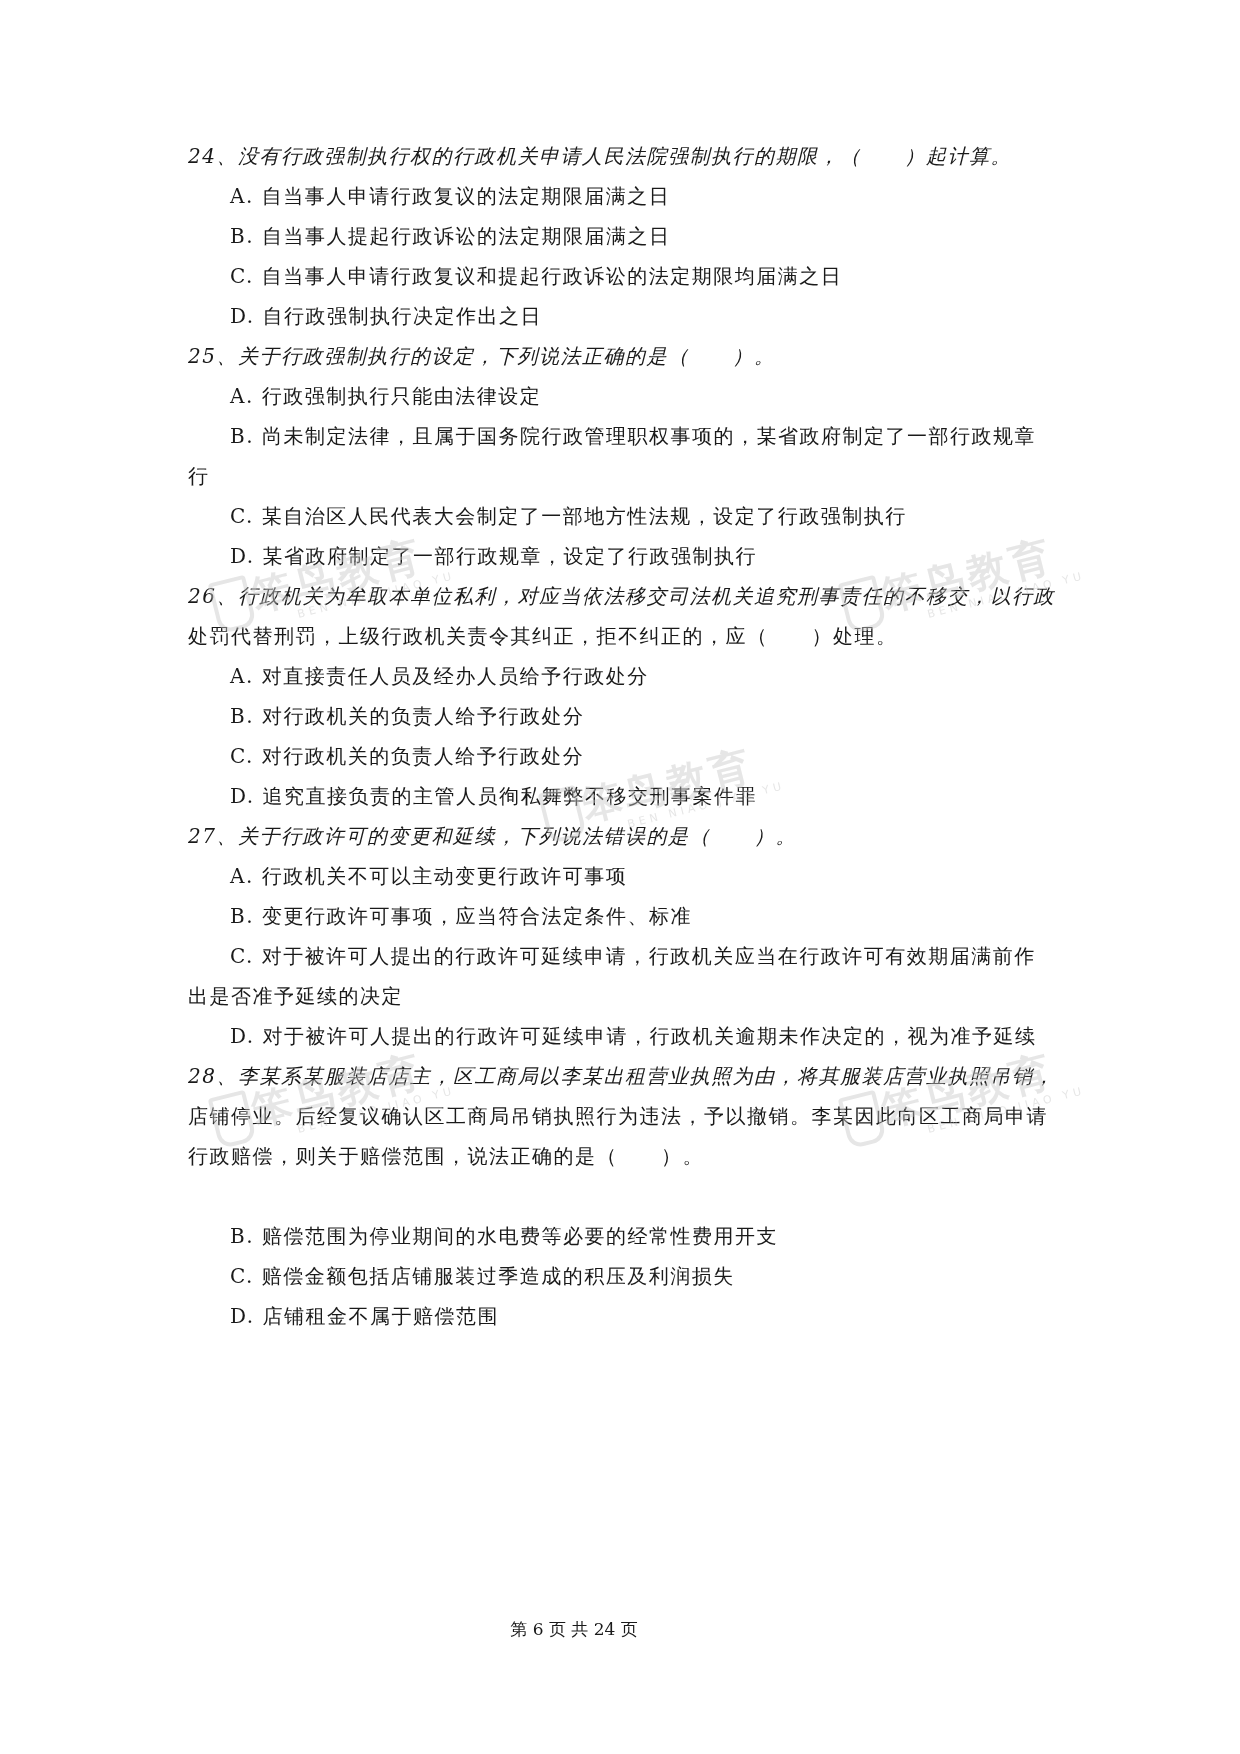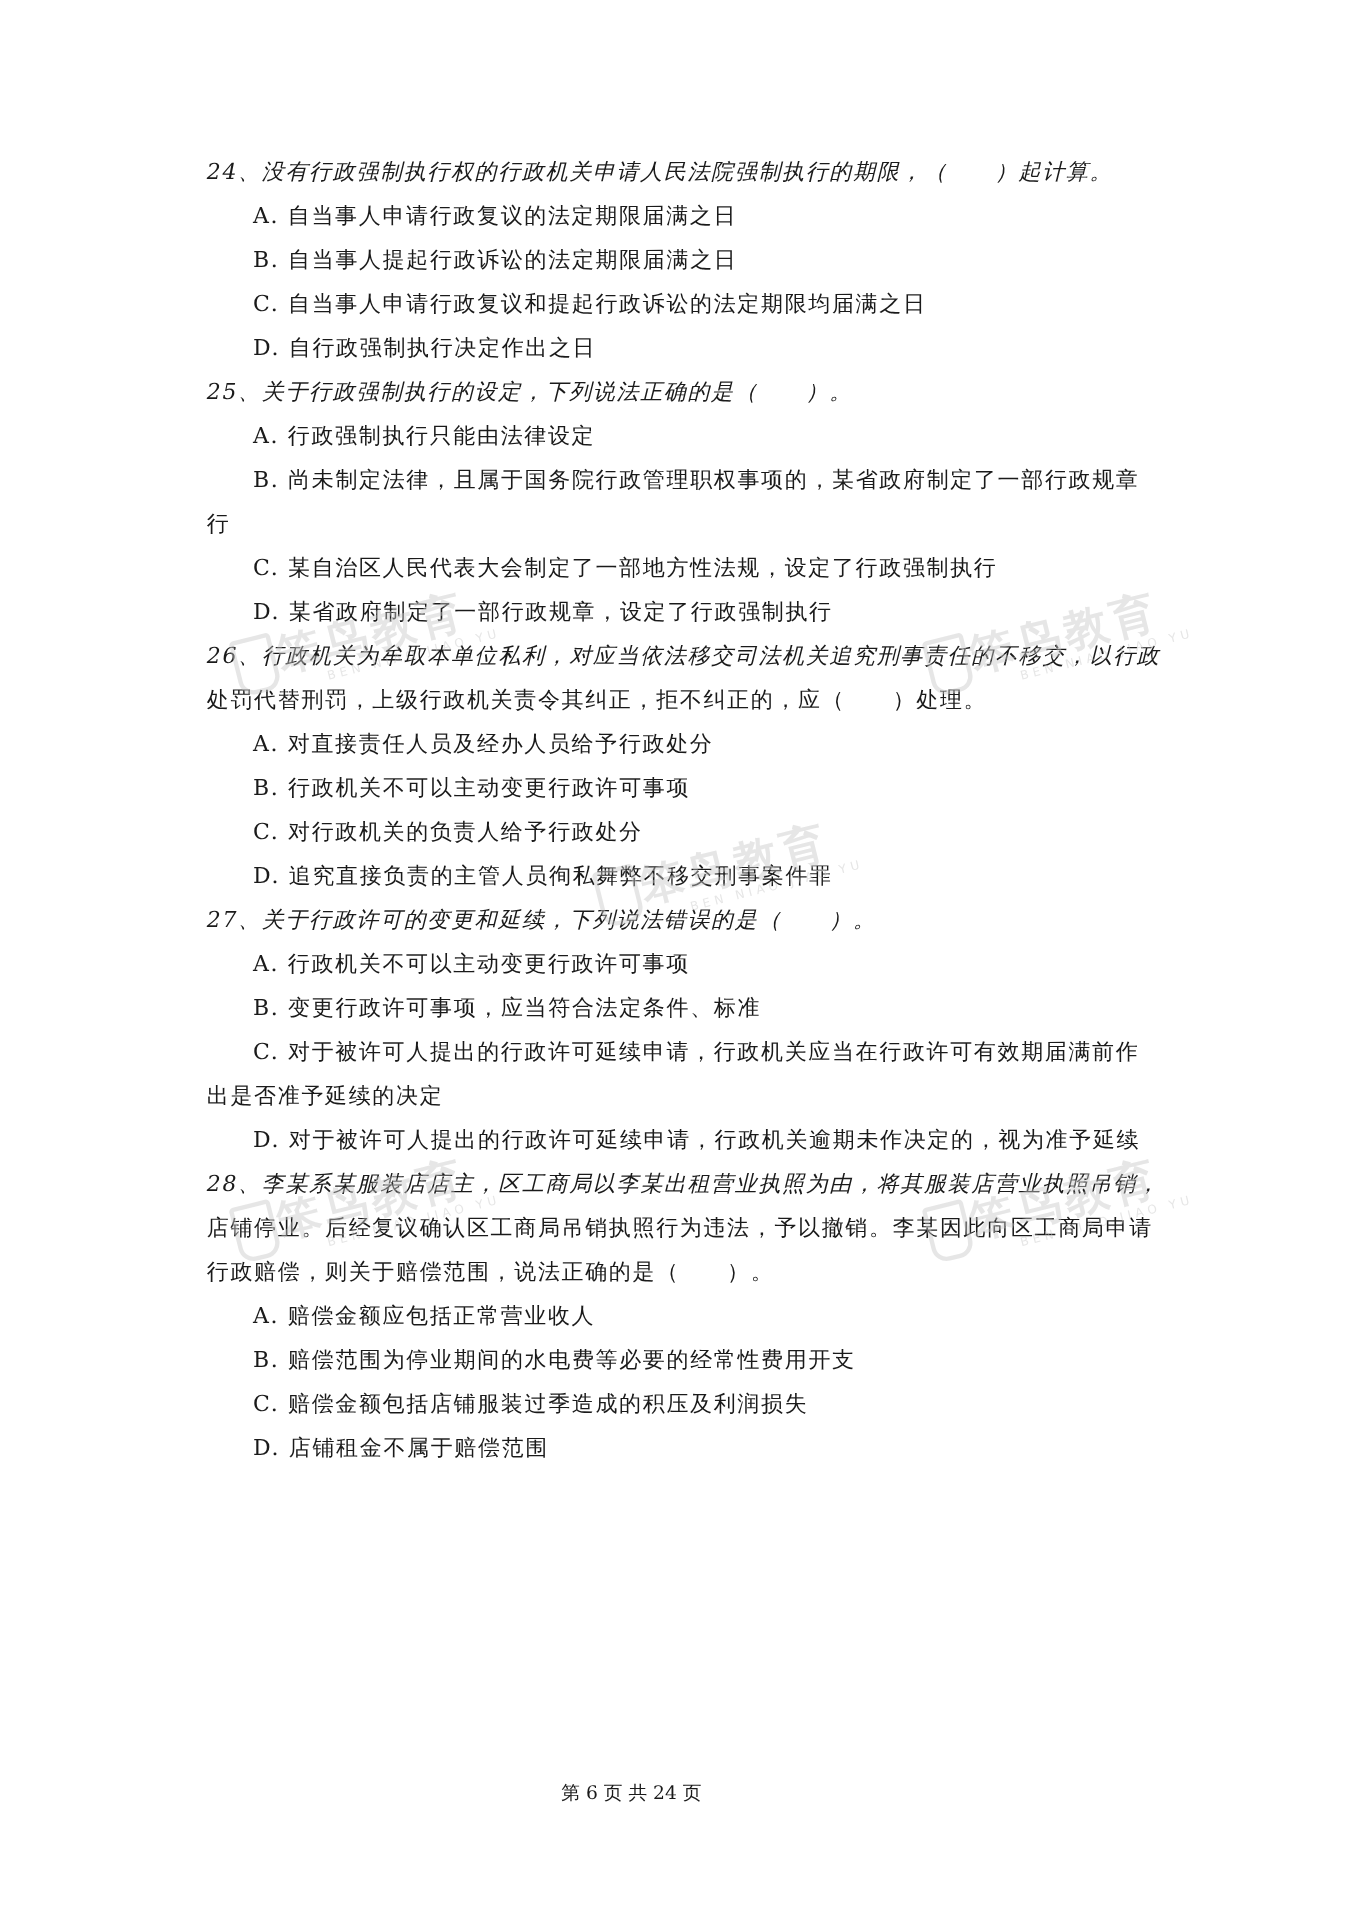--- a/index.html
+++ b/index.html
@@ -31,35 +31,34 @@
   <div class="line q" style="top:342px">25、关于行政强制执行的设定，下列说法正确的是（　　）。</div>
   <div class="line opt" style="top:382px">A. 行政强制执行只能由法律设定</div>
   <div class="line opt" style="top:422px">B. 尚未制定法律，且属于国务院行政管理职权事项的，某省政府制定了一部行政规章</div>
   <div class="line cont" style="top:462px">行</div>
   <div class="line opt" style="top:502px">C. 某自治区人民代表大会制定了一部地方性法规，设定了行政强制执行</div>
   <div class="line opt" style="top:542px">D. 某省政府制定了一部行政规章，设定了行政强制执行</div>
 
   <div class="line q" style="top:582px">26、行政机关为牟取本单位私利，对应当依法移交司法机关追究刑事责任的不移交，以行政</div>
   <div class="line cont" style="top:622px">处罚代替刑罚，上级行政机关责令其纠正，拒不纠正的，应（　　）处理。</div>
   <div class="line opt" style="top:662px">A. 对直接责任人员及经办人员给予行政处分</div>
-  <div class="line opt" style="top:702px">B. 行政机关不可以主动变更行政许可事项</div>
+  <div class="line opt" style="top:702px">B. 对行政机关的负责人给予行政处分</div>
   <div class="line opt" style="top:742px">C. 对行政机关的负责人给予行政处分</div>
   <div class="line opt" style="top:782px">D. 追究直接负责的主管人员徇私舞弊不移交刑事案件罪</div>
 
   <div class="line q" style="top:822px">27、关于行政许可的变更和延续，下列说法错误的是（　　）。</div>
   <div class="line opt" style="top:862px">A. 行政机关不可以主动变更行政许可事项</div>
   <div class="line opt" style="top:902px">B. 变更行政许可事项，应当符合法定条件、标准</div>
   <div class="line opt" style="top:942px">C. 对于被许可人提出的行政许可延续申请，行政机关应当在行政许可有效期届满前作</div>
   <div class="line cont" style="top:982px">出是否准予延续的决定</div>
   <div class="line opt" style="top:1022px">D. 对于被许可人提出的行政许可延续申请，行政机关逾期未作决定的，视为准予延续</div>
 
   <div class="line q" style="top:1062px">28、李某系某服装店店主，区工商局以李某出租营业执照为由，将其服装店营业执照吊销，</div>
   <div class="line cont" style="top:1102px">店铺停业。后经复议确认区工商局吊销执照行为违法，予以撤销。李某因此向区工商局申请</div>
   <div class="line cont" style="top:1142px">行政赔偿，则关于赔偿范围，说法正确的是（　　）。</div>
-  <div class="line opt" style="top:1182px">A. 赔偿金额应包括正常营业收人</div>
   <div class="line opt" style="top:1222px">B. 赔偿范围为停业期间的水电费等必要的经常性费用开支</div>
   <div class="line opt" style="top:1262px">C. 赔偿金额包括店铺服装过季造成的积压及利润损失</div>
   <div class="line opt" style="top:1302px">D. 店铺租金不属于赔偿范围</div>
 
   <div class="wm" style="left:250px; top:545px;">
     <span class="shield"></span>
     <span class="big">笨鸟教育</span>
     <span class="small">BEN NIAO JIAO YU</span>
   </div>
   <div class="wm" style="left:880px; top:545px;">

